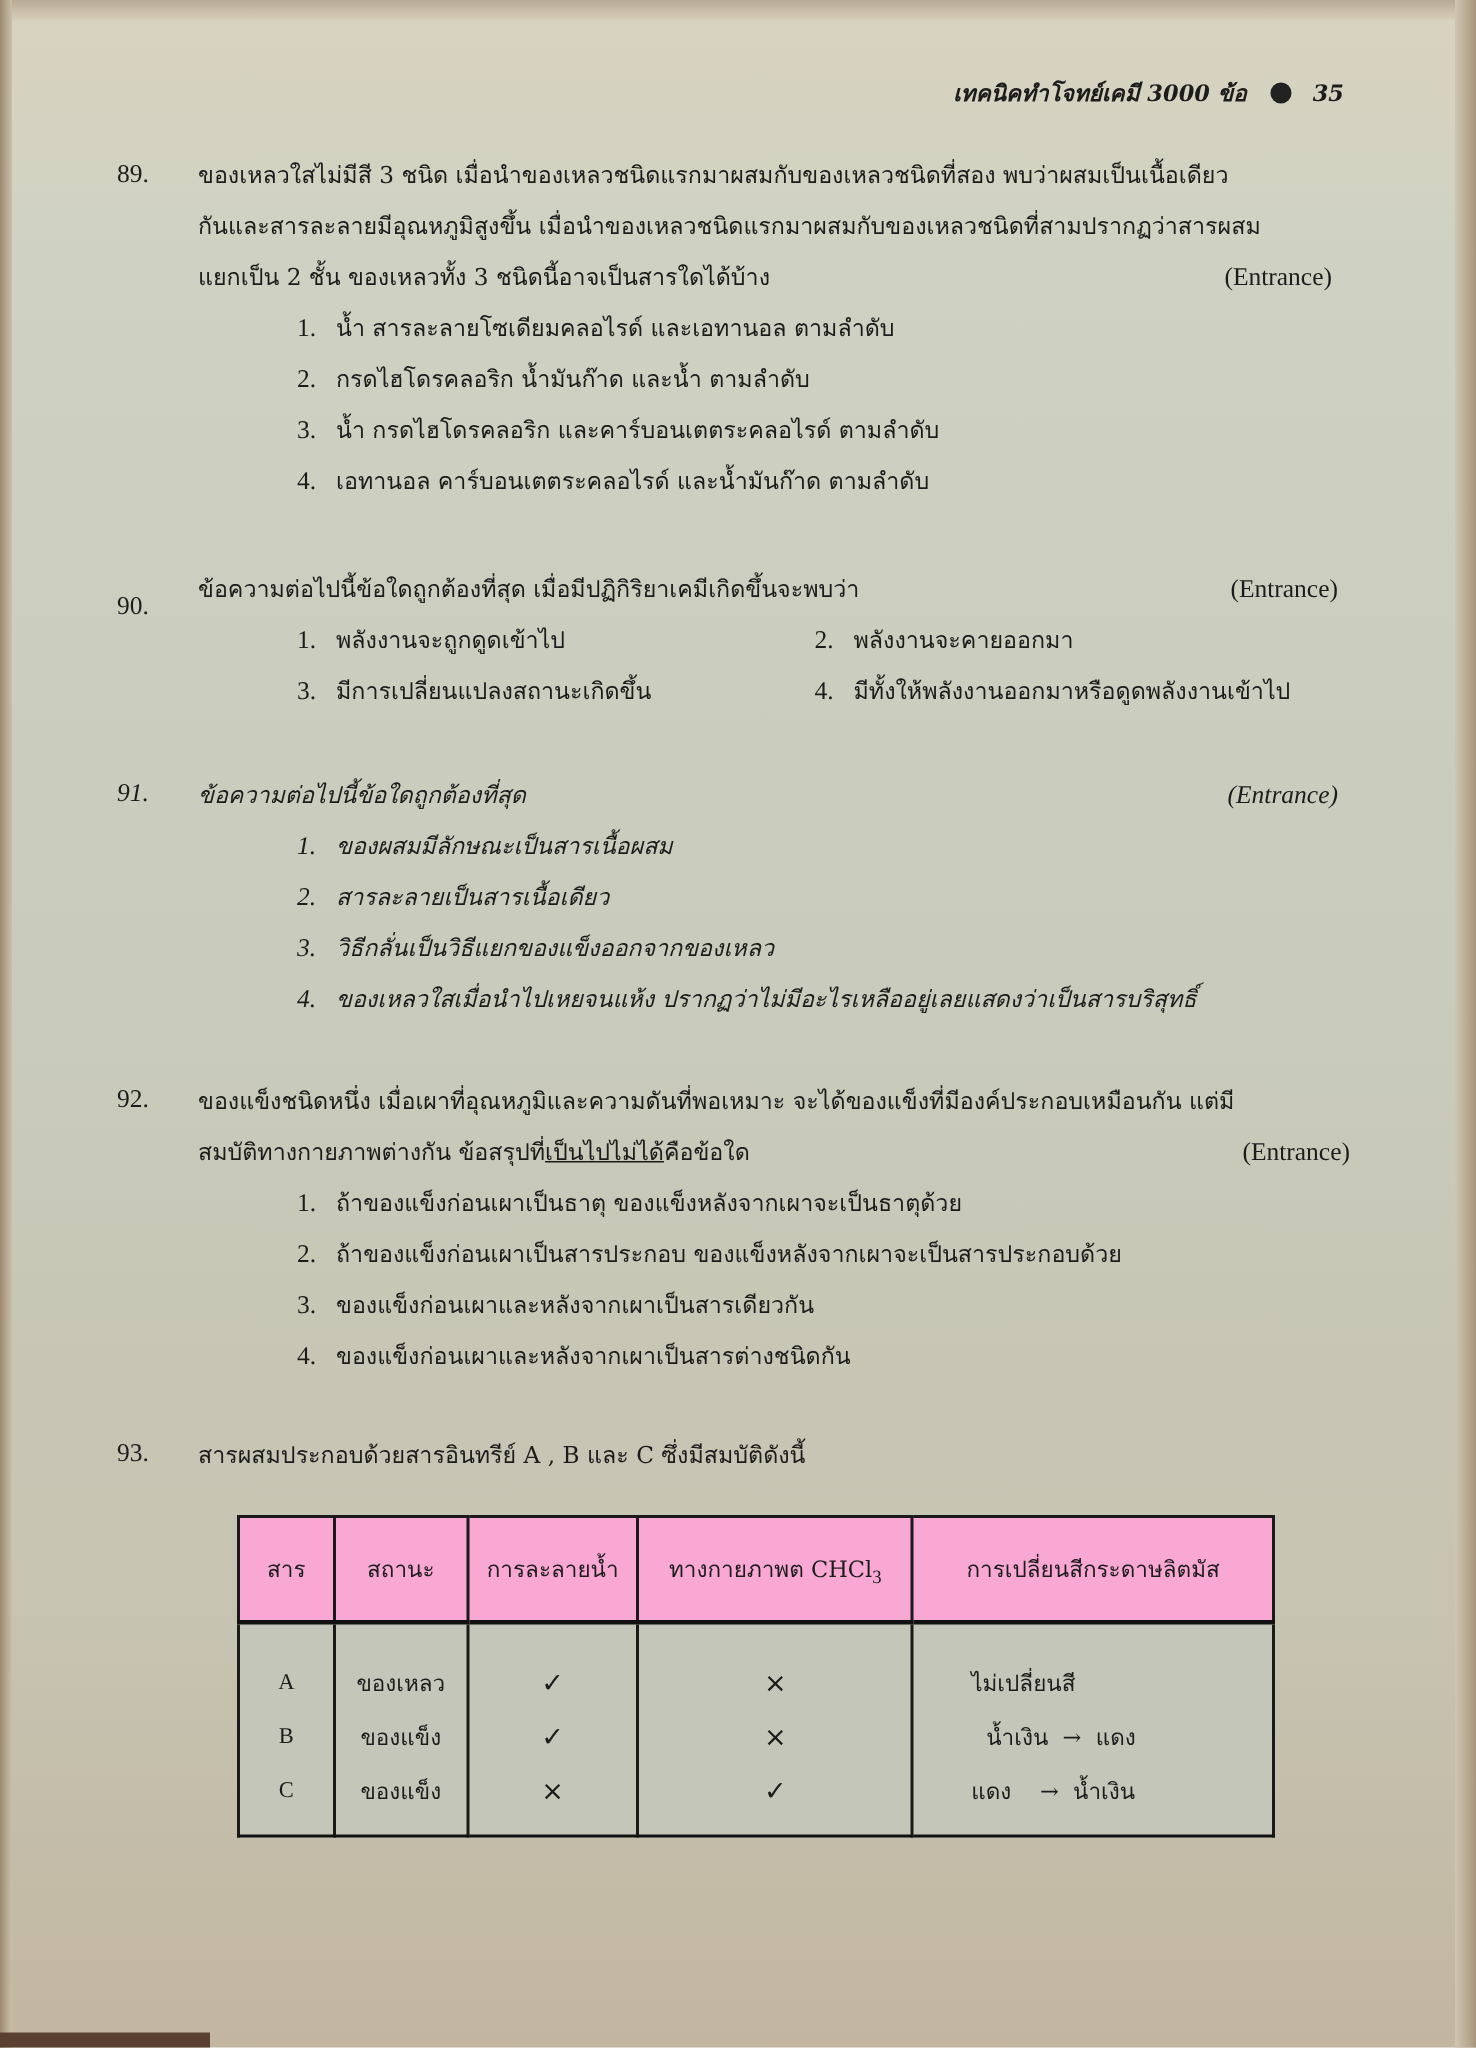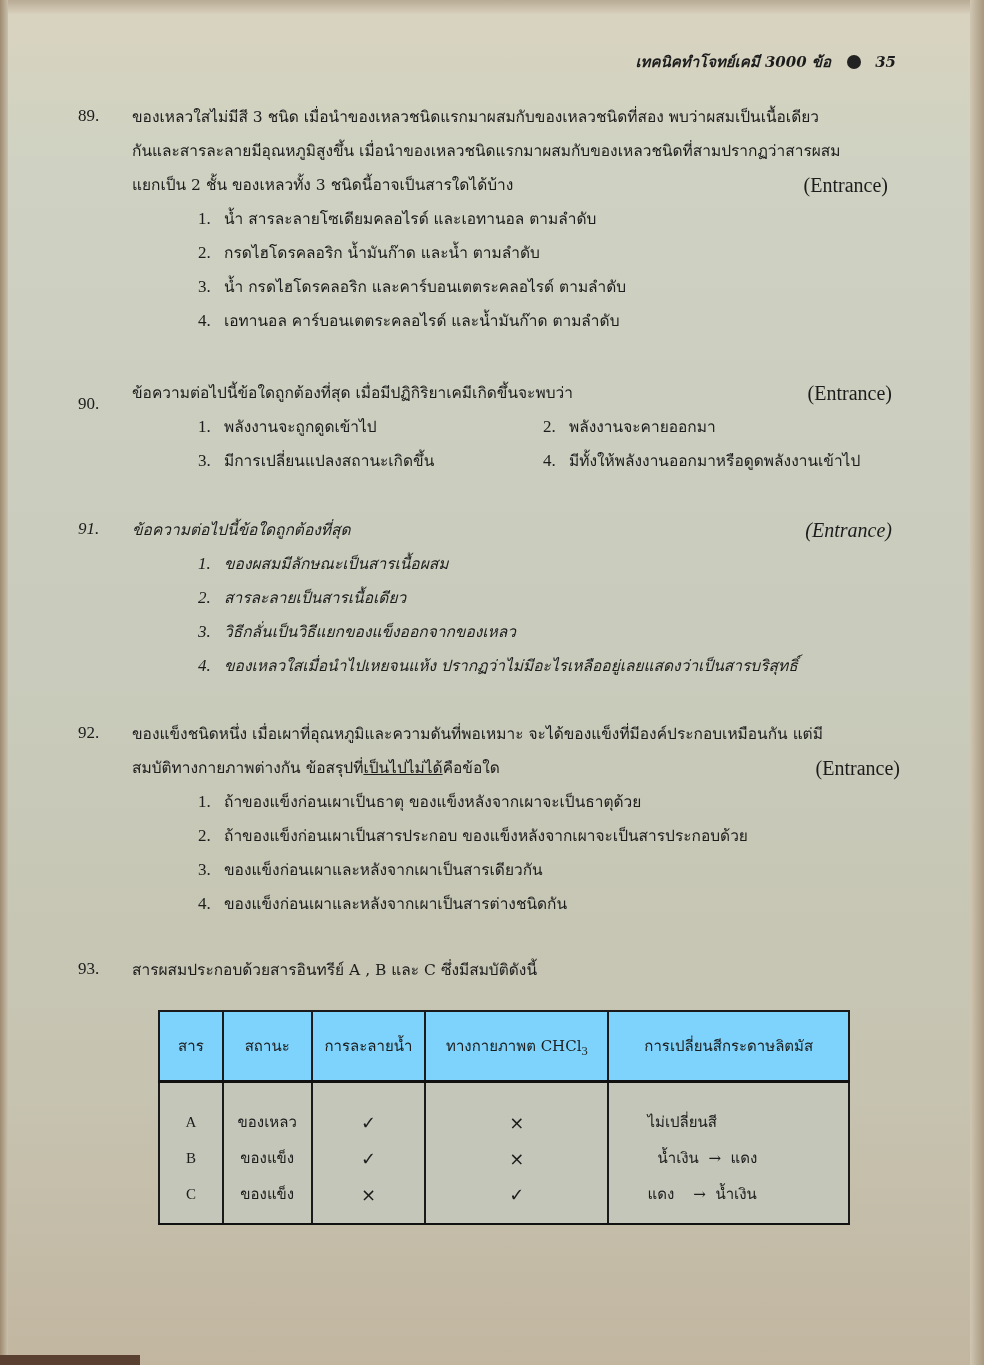--- a/index.html
+++ b/index.html
@@ -18,34 +18,34 @@
     position:absolute; top:50px; right:88px;
     font-family: "DejaVu Serif", serif; font-style: italic; font-weight: bold;
     font-size: 15px; display:flex; align-items:center; gap:10px;
   }
   .running-head .dot { width:14px; height:14px; border-radius:50%; background:#222; display:inline-block; margin: 0 4px 0 6px; }
 
   .q { position:absolute; left:78px; width:800px; font-size:15.5px; }
   .q .num { position:absolute; left:0; top:0; width:40px; font-family: "Liberation Serif", serif; font-size:17px; }
   .q .stem { margin-left:54px; line-height:34px; }
   .q .stem-line { display:block; height:34px; white-space:nowrap; position:relative; }
-  .q .src { position:absolute; right:0; font-family:"Liberation Serif", serif; font-size:20px; }
+  .q .src { position:absolute; right:0; font-family:"Liberation Serif", serif; font-size:17px; }
   .opts { margin-left:120px; }
   .opt { height:34px; line-height:34px; white-space:nowrap; }
   .opt .on { font-family:"Liberation Serif", serif; font-size:17px; display:inline-block; width:26px; }
   .opts-grid { margin-left:120px; display:grid; grid-template-columns: 345px 340px; }
   u { }
 
   table.props {
     position:absolute; left:158px; top:1010px; width:692px;
     border-collapse: collapse; font-size:15px;
   }
   table.props th, table.props td { border: 2px solid #1a1a1a; }
   table.props thead th {
-    background: #7dd3fc; height:66px; font-weight: normal; font-size:15px;
+    background: #f9a8d4; height:66px; font-weight: normal; font-size:15px;
     border-bottom: 3px solid #111;
   }
   table.props tbody td { border-top:none; border-bottom:none; text-align:center; height:34px; background:#c3c6b8; }
   table.props tbody tr:first-child td { padding-top:22px; }
   table.props tbody tr:last-child td { padding-bottom:12px; border-bottom:2px solid #111; }
   table.props td.l { text-align:left; padding-left:38px; }
   .chem { font-family:"Liberation Serif", serif; }
   .mark { font-family: "DejaVu Sans", sans-serif; font-size:18px; }
 </style>
 </head>

